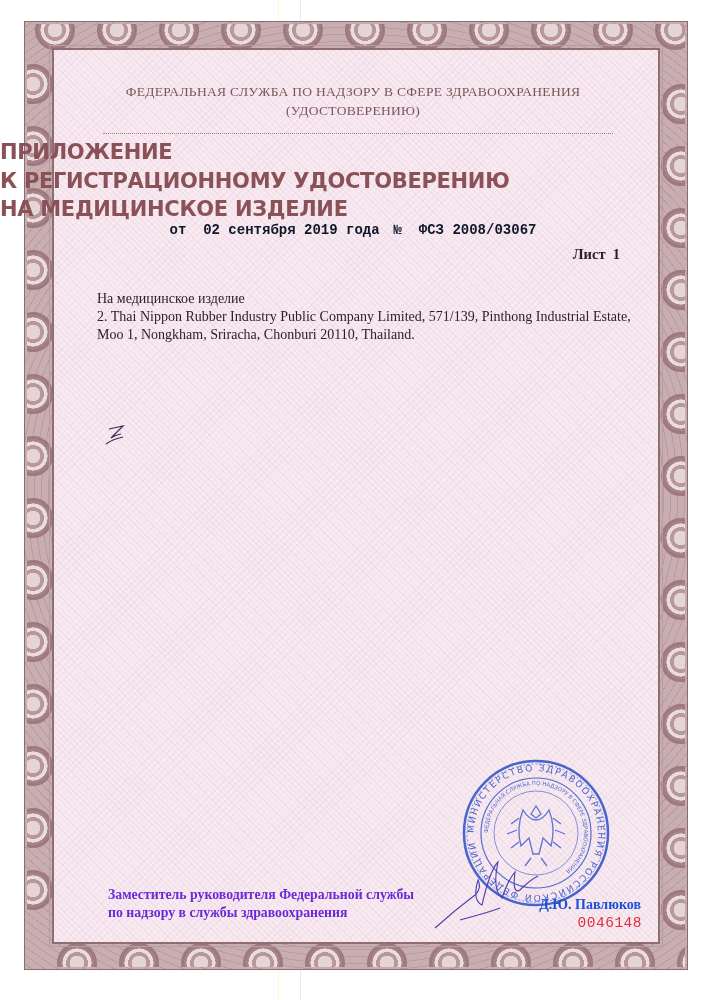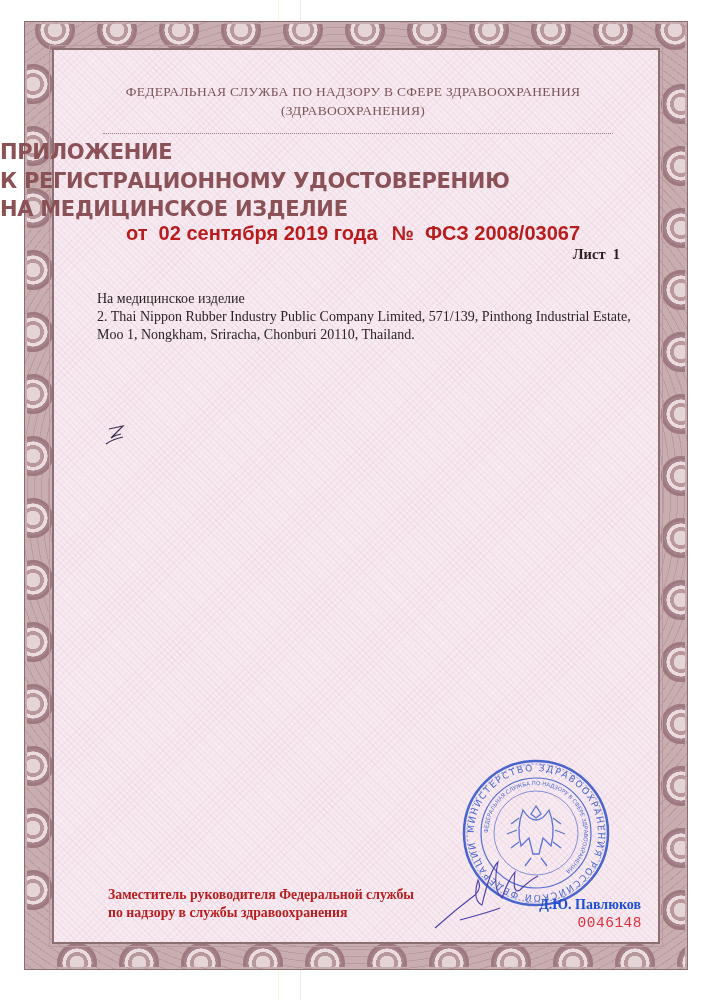--- a/index.html
+++ b/index.html
@@ -39,21 +39,21 @@
   .rule {
     position: absolute; left: 103px; width: 510px; top: 133px; border-top: 1px dotted #9d8285;
   }
   .title {
     position: absolute; left: 0; right: 0; top: 138px; 
     color: #8a5256; font-family: "DejaVu Sans", sans-serif; font-weight: bold;
     font-size: 21px; line-height: 28.5px; letter-spacing: -0.3px;
   }
   .reg-line {
     position: absolute; left: 0; right: 0; top: 222px; text-align: center;
-    font-family: Liberation Sans, sans-serif; font-weight: bold; font-size: 20px; color: #b91c1c;
+    font-family: Liberation Mono, monospace; font-weight: bold; font-size: 14px; color: #0f172a;
   }
   .reg-line .gap { display: inline-block; width: 14px; }
   .sheet {
     position: absolute; right: 86px; top: 246px; font-weight: bold; font-size: 14.5px; color: #2a2020;
   }
   .body-text {
     position: absolute; left: 97px; top: 290px; width: 560px;
     font-size: 14px; line-height: 18px; color: #2a2424;
   }
   .body-text .bold { font-weight: bold; }
@@ -61,21 +61,21 @@
   .initials {
     position: absolute; left: 103px; top: 423px; width: 30px; height: 26px;
   }
   .stamp {
     position: absolute; left: 461px; top: 758px; width: 150px; height: 150px;
   }
   .signature {
     position: absolute; left: 420px; top: 850px; width: 120px; height: 85px;
   }
   .signer-title {
-    position: absolute; left: 108px; top: 886px; font-weight: bold; font-size: 13.8px; line-height: 18px; color: #b91c1c;
+    position: absolute; left: 108px; top: 886px; font-weight: bold; font-size: 13.8px; line-height: 18px; color: #6d28d9;
   }
   .signer-name {
     position: absolute; right: 65px; top: 897px; font-weight: bold; font-size: 14px; color: #1d4ed8;
   }
   .serial {
     position: absolute; right: 64px; top: 915px; font-family: "Liberation Mono", monospace;
     font-size: 14.5px; color: #e0303a; letter-spacing: 0.5px;
   }
   .watermark-line {
     position: absolute; top: 0; height: 1000px; width: 1px;
@@ -139,21 +139,21 @@
       <div class="arch" style="left: 634px; top: 804px;"></div>
       <div class="arch" style="left: -14px; top: 846px;"></div>
       <div class="arch" style="left: 634px; top: 866px;"></div>
     </div>
 </div>
 
 <div class="frame-inner"></div>
 
 <div class="agency">
   <div>ФЕДЕРАЛЬНАЯ СЛУЖБА ПО НАДЗОРУ В СФЕРЕ ЗДРАВООХРАНЕНИЯ</div>
-  <div>(ЗДРАВООХРАНЕНИЯ)</div>
+  <div>(УДОСТОВЕРЕНИЮ)</div>
 </div>
 <div class="rule"></div>
 
 <div class="title">
   <div>ПРИЛОЖЕНИЕ</div>
   <div>К РЕГИСТРАЦИОННОМУ УДОСТОВЕРЕНИЮ</div>
   <div>НА МЕДИЦИНСКОЕ ИЗДЕЛИЕ</div>
 </div>
 
 <div class="reg-line">

